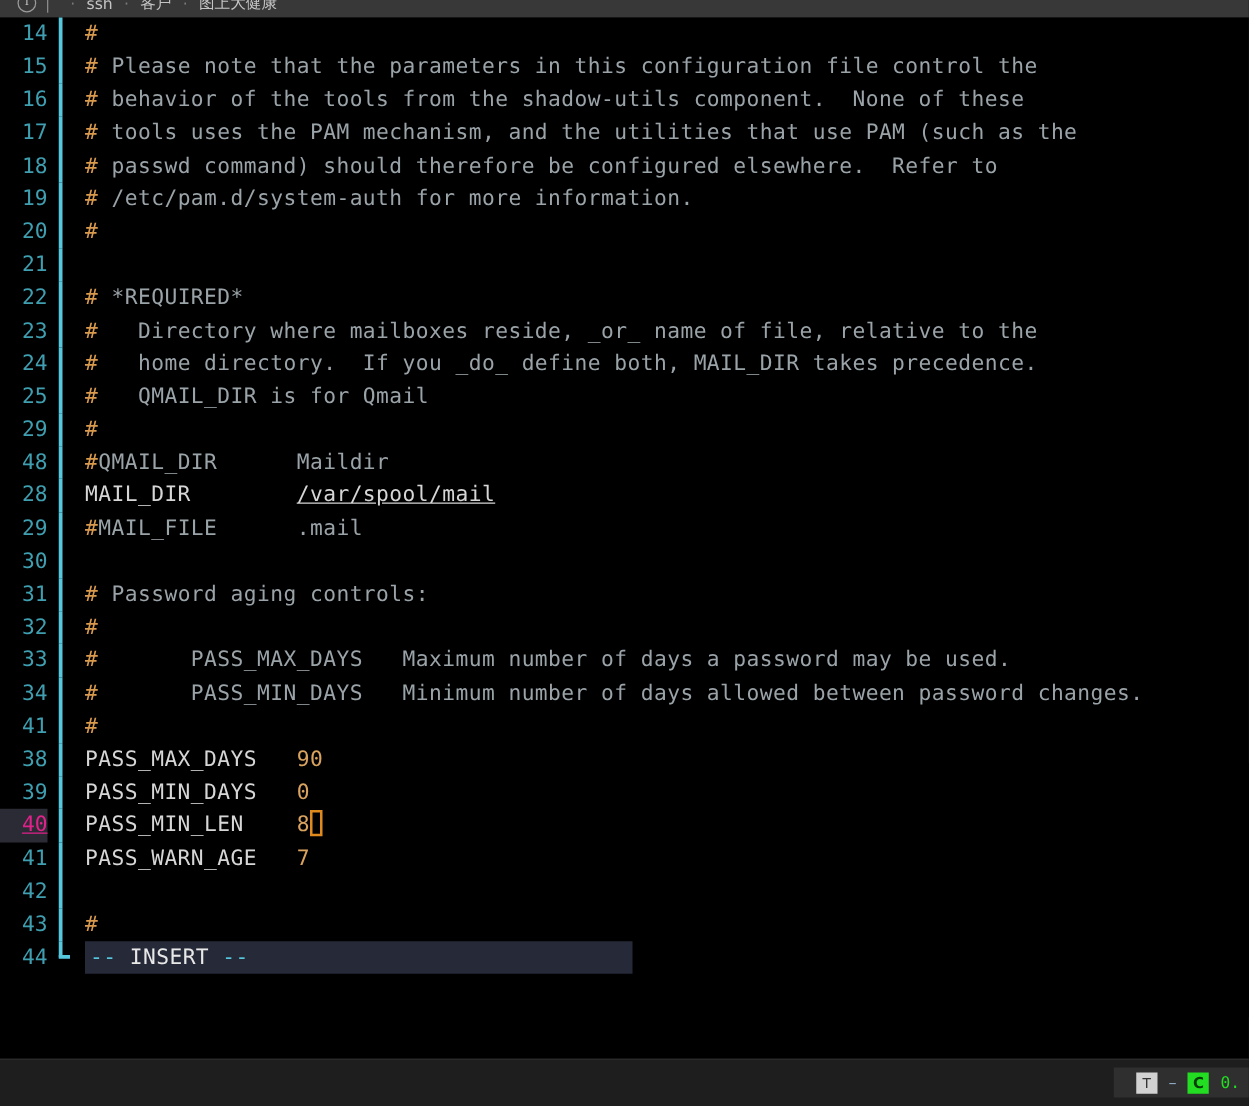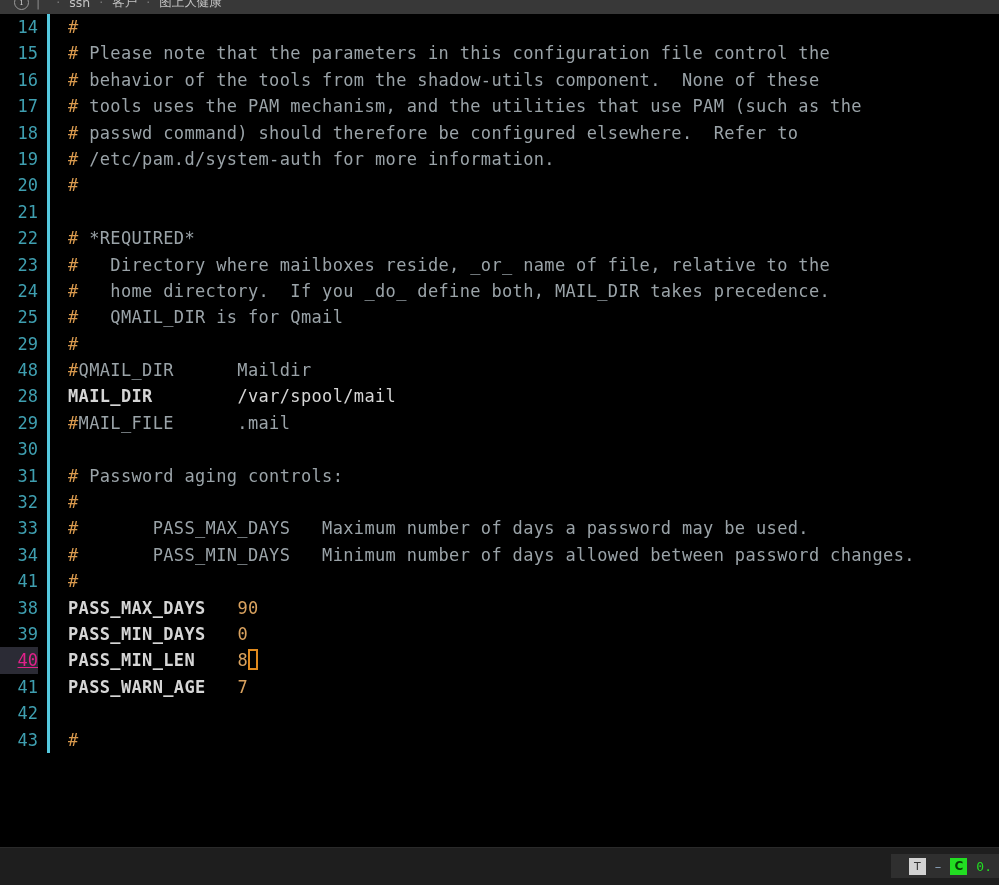--- a/index.html
+++ b/index.html
@@ -117,22 +117,22 @@
   .code {
     color: #d6d6d6;
     font-size: 17px;
     white-space: pre;
     font-family: "DejaVu Sans Mono", "Liberation Mono", monospace;
     letter-spacing: 0.35px;
   }
   .cmt   { color: #9aa3a8; }
   .hash  { color: #d99a4e; }
   .num   { color: #d9a25f; }
-  .ident { color: #d6d6d6; font-weight: bold; }
-  .path  { color: #d6d6d6; }
+  .ident { color: #d6d6d6; }
+  .path  { color: #d6d6d6; text-decoration: underline; }
 
   .cursor {
     display: inline-block;
     width: 10px;
     height: 21px;
     border: 2px solid #e08a1e;
     box-sizing: border-box;
     vertical-align: -4px;
   }
 
@@ -234,20 +234,21 @@
       <div class="line"><div class="gutter">32</div><div class="gutterpad"></div><div class="guide "></div><div class="code-wrap"><span class="code"><span class="hash">#</span><span class="cmt"></span></span></div></div>
       <div class="line"><div class="gutter">33</div><div class="gutterpad"></div><div class="guide "></div><div class="code-wrap"><span class="code"><span class="hash">#</span><span class="cmt">       PASS_MAX_DAYS   Maximum number of days a password may be used.</span></span></div></div>
       <div class="line"><div class="gutter">34</div><div class="gutterpad"></div><div class="guide "></div><div class="code-wrap"><span class="code"><span class="hash">#</span><span class="cmt">       PASS_MIN_DAYS   Minimum number of days allowed between password changes.</span></span></div></div>
       <div class="line"><div class="gutter">41</div><div class="gutterpad"></div><div class="guide "></div><div class="code-wrap"><span class="code"><span class="hash">#</span><span class="cmt"></span></span></div></div>
       <div class="line"><div class="gutter">38</div><div class="gutterpad"></div><div class="guide "></div><div class="code-wrap"><span class="code"><span class="ident">PASS_MAX_DAYS</span>   <span class="num">90</span></span></div></div>
       <div class="line"><div class="gutter">39</div><div class="gutterpad"></div><div class="guide "></div><div class="code-wrap"><span class="code"><span class="ident">PASS_MIN_DAYS</span>   <span class="num">0</span></span></div></div>
       <div class="line cursorline"><div class="gutter">40</div><div class="gutterpad"></div><div class="guide "></div><div class="code-wrap"><span class="code"><span class="ident">PASS_MIN_LEN</span>    <span class="num">8</span><span class="cursor"></span></span></div></div>
       <div class="line"><div class="gutter">41</div><div class="gutterpad"></div><div class="guide "></div><div class="code-wrap"><span class="code"><span class="ident">PASS_WARN_AGE</span>   <span class="num">7</span></span></div></div>
       <div class="line"><div class="gutter">42</div><div class="gutterpad"></div><div class="guide "></div><div class="code-wrap"><span class="code"></span></div></div>
       <div class="line"><div class="gutter">43</div><div class="gutterpad"></div><div class="guide "></div><div class="code-wrap"><span class="code"><span class="hash">#</span><span class="cmt"></span></span></div></div>
+      <div class="line"><div class="gutter">44</div><div class="gutterpad"></div><div class="guide foot"></div><div class="code-wrap"><span class="code"><span class="insertbg"><span class="ins-dash">--</span> <span class="ins-word">INSERT</span> <span class="ins-dash">--</span></span></span></div></div>
     </div>
 </div>
 
 <div id="bottomarea">
   <div id="ime">
     <span class="keybox">T</span>
     <span class="dash">–</span>
     <span class="greenbox">C</span>
     <span class="ver">0.</span>
   </div>

